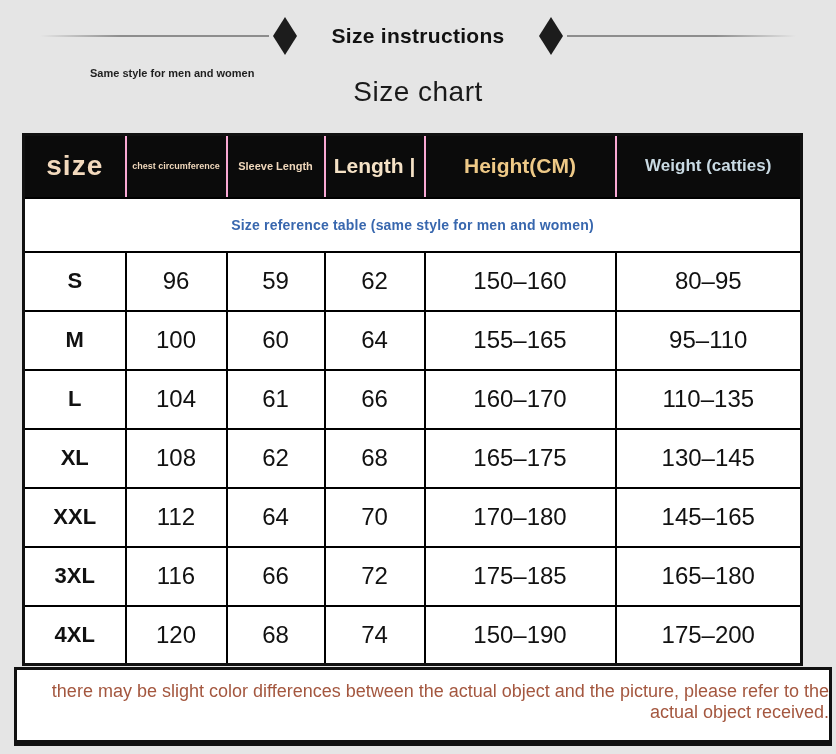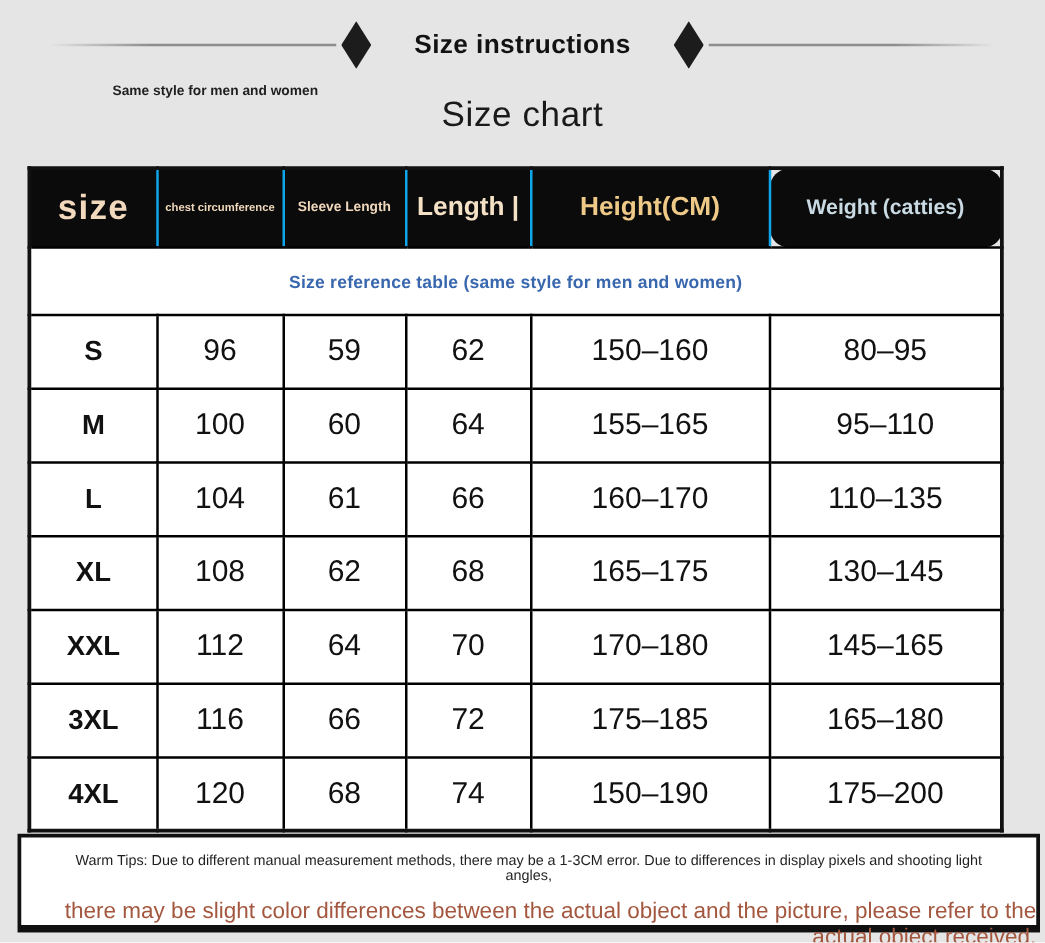--- a/index.html
+++ b/index.html
@@ -36,29 +36,29 @@
     position:absolute; left:22px; top:133px; width:778px;
     border-collapse:collapse; table-layout:fixed; border:3px solid #111;
   }
   tr.title-row td {
     height:54px; background:#fff;
     color:#3867ae; font-size:14px; font-weight:700; letter-spacing:.2px;
   }
   thead tr { height:63px; }
   thead th {
     background:#0b0b0b; text-align:center; vertical-align:middle;
-    border-left:2px solid #0ea5e9; border-bottom:2px solid #000;
+    border-left:2px solid #f9a8d4; border-bottom:2px solid #000;
   }
   thead th:first-child { border-left:none;text-align:center; }
   .th-size   { font-size:28px; font-weight:700; color:#f2d9bd; letter-spacing:1px; }
   .th-chest  { font-size:9px;  font-weight:700; color:#f0d8bc; }
   .th-sleeve { font-size:11px; font-weight:700; color:#f0d8bc; }
   .th-length { font-size:21px; font-weight:600; color:#f5e2c6; }
   .th-height { font-size:21px; font-weight:600; color:#eec987; }
-  .th-weight { font-size:17px; font-weight:600; color:#c9dae3;border-radius:15px; }
+  .th-weight { font-size:17px; font-weight:600; color:#c9dae3; }
 
   tbody td {
     height:59px; background:#fff; text-align:center; vertical-align:middle;
     border:2px solid #000;
   }
   td.c-size { font-size:22px; font-weight:700; color:#111; }
   td.c-num  { font-size:24px; font-weight:400; color:#111; }
 
   
   .tips {
@@ -176,17 +176,16 @@
         <td class="c-num">120</td>
         <td class="c-num">68</td>
         <td class="c-num">74</td>
         <td class="c-num">150–190</td>
         <td class="c-num">175–200</td>
       </tr>
     </tbody>
   </table>
 
   <div class="tips">
-    <p class="tips-line1">Warm Tips: Due to different manual measurement methods, there may be a 1-3CM error. Due to differences in display pixels and shooting light angles,</p>
     <p class="tips-line2">there may be slight color differences between the actual object and the picture, please refer to the actual object received.</p>
   </div>
 
 </div>
 
 </body></html>

